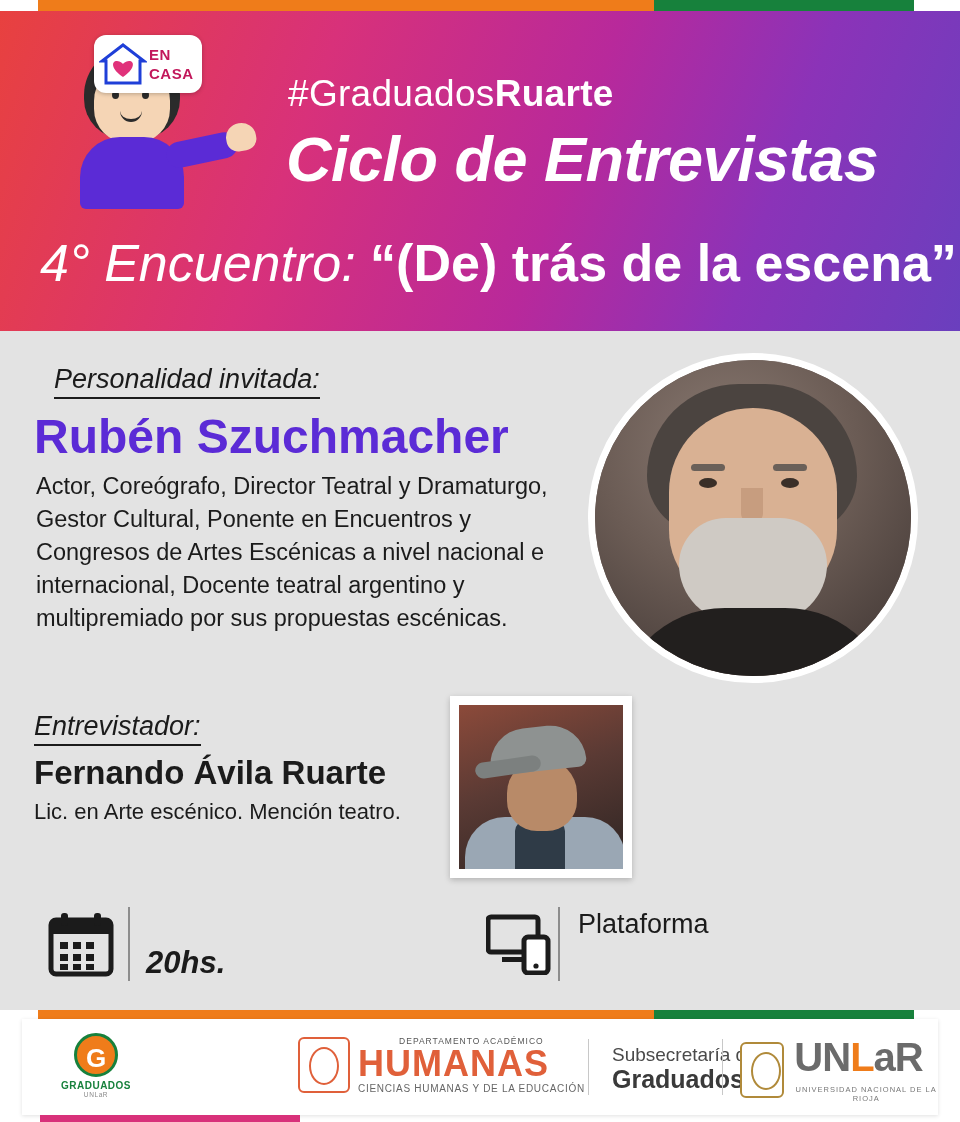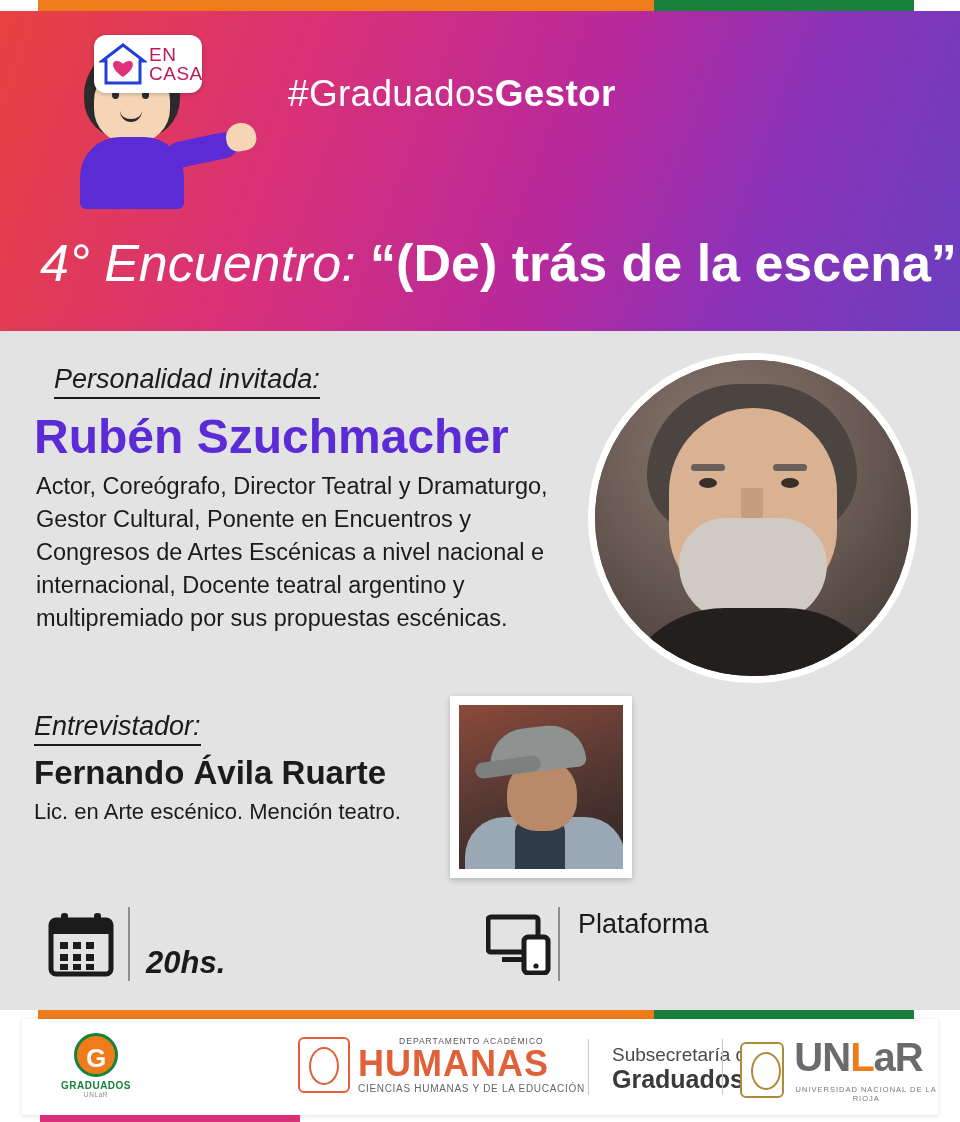--- a/index.html
+++ b/index.html
@@ -120,23 +120,23 @@
   }
   .badge-icon {
     width: 48px;
     height: 46px;
     margin-left: 5px;
     position: relative;
     flex: none;
   }
   .badge-text {
     font-family: "Liberation Sans", sans-serif;
-    font-weight: normal;
+    font-weight: bold;
     color: #c2185b;
-    font-size: 19px;
+    font-size: 15px;
     line-height: 19px;
     letter-spacing: .5px;
     padding-left: 2px;
   }
   .hash-line {
     position: absolute;
     left: 288px;
     top: 62px;
     font-size: 37px;
     color: #ffffff;
@@ -583,23 +583,24 @@
           <path d="M24 36 C12 28 12 20 18 20 C21.5 20 24 23 24 23 C24 23 26.5 20 30 20 C36 20 36 28 24 36 Z" fill="#e0317a"></path>
         </svg>
       </div>
       <div class="badge-text">
         <div>EN</div>
         <div>CASA</div>
       </div>
     </div>
 
     <div class="hash-line">
-      <span class="light">#Graduados</span><span class="bold">Gestor</span>
-    </div>
-
+      <span class="light">#Graduados</span><span class="bold">Ruarte</span>
+    </div>
+
+    <div class="title-main">Ciclo de Entrevistas</div>
 
     <div class="subtitle">
       <span class="ital">4° Encuentro:</span>
       <span class="bold">“(De) trás de la escena”</span>
     </div>
   </div>
 
   <div class="body-area">
 
     <div class="label-underline" id="guest-label">Personalidad invitada:</div>

